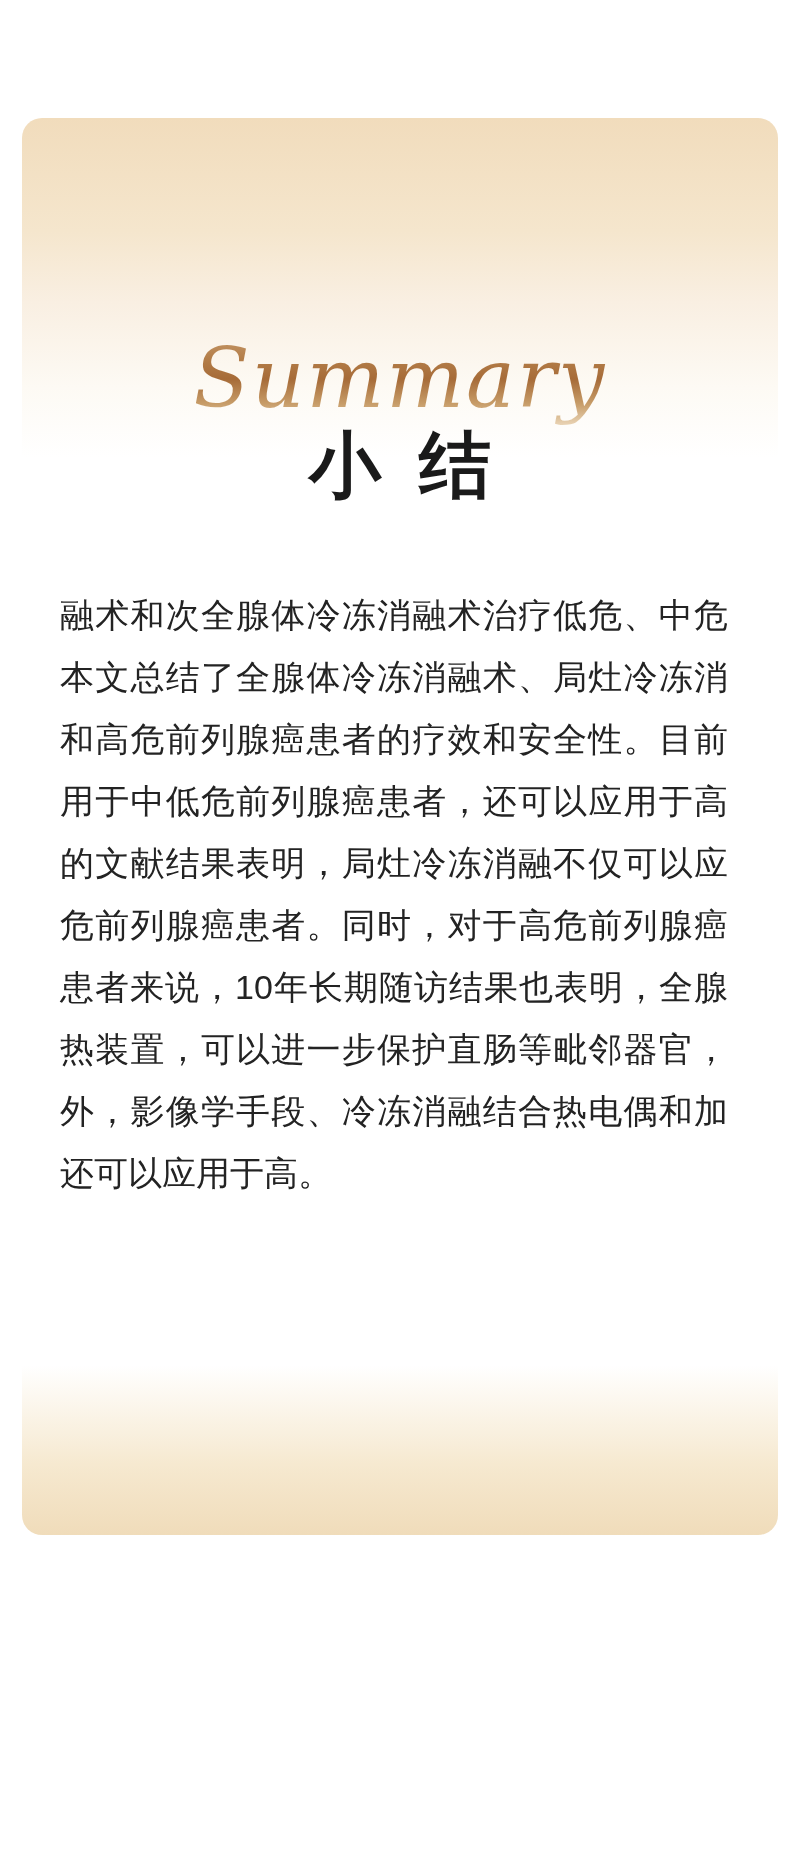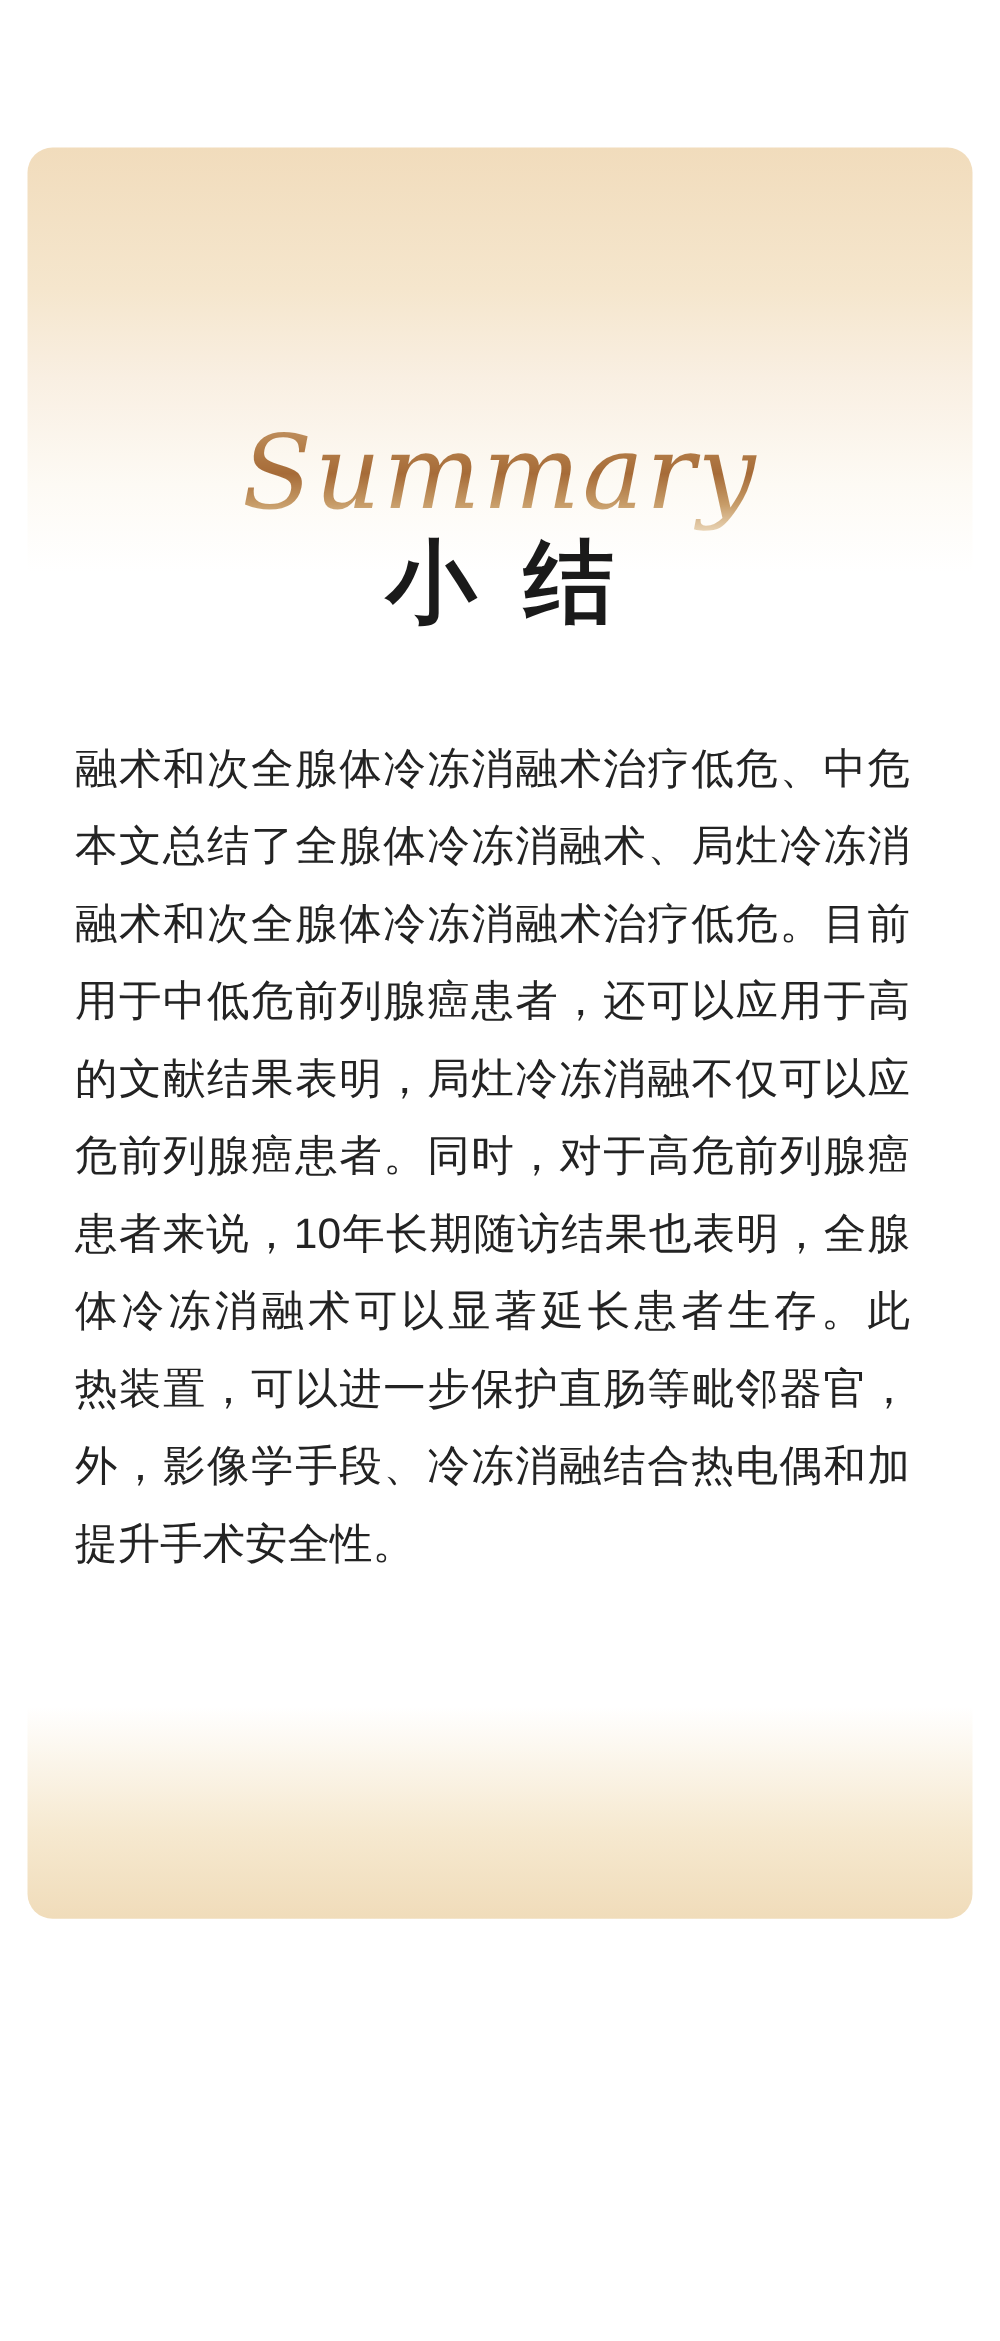--- a/index.html
+++ b/index.html
@@ -116,26 +116,25 @@
 
   <div class="summary-card">
 
     <div class="title-en">Summary</div>
 
     <div class="title-zh">小 结</div>
 
     <div class="paragraph">
       <div class="line jline">融术和次全腺体冷冻消融术治疗低危、中危</div>
       <div class="line jline">本文总结了全腺体冷冻消融术、局灶冷冻消</div>
-      <div class="line jline">融术和次全腺体冷冻消融术治疗低危。目前</div>
+      <div class="line jline">和高危前列腺癌患者的疗效和安全性。目前</div>
       <div class="line jline">用于中低危前列腺癌患者，还可以应用于高</div>
       <div class="line jline">的文献结果表明，局灶冷冻消融不仅可以应</div>
       <div class="line jline">危前列腺癌患者。同时，对于高危前列腺癌</div>
       <div class="line jline">患者来说，10年长期随访结果也表明，全腺</div>
-      <div class="line jline">体冷冻消融术可以显著延长患者生存。此</div>
       <div class="line jline">热装置，可以进一步保护直肠等毗邻器官，</div>
       <div class="line jline">外，影像学手段、冷冻消融结合热电偶和加</div>
-      <div class="line last">提升手术安全性。</div>
+      <div class="line last">还可以应用于高。</div>
     </div>
 
   </div>
 
 </div>
 
 </body></html>

